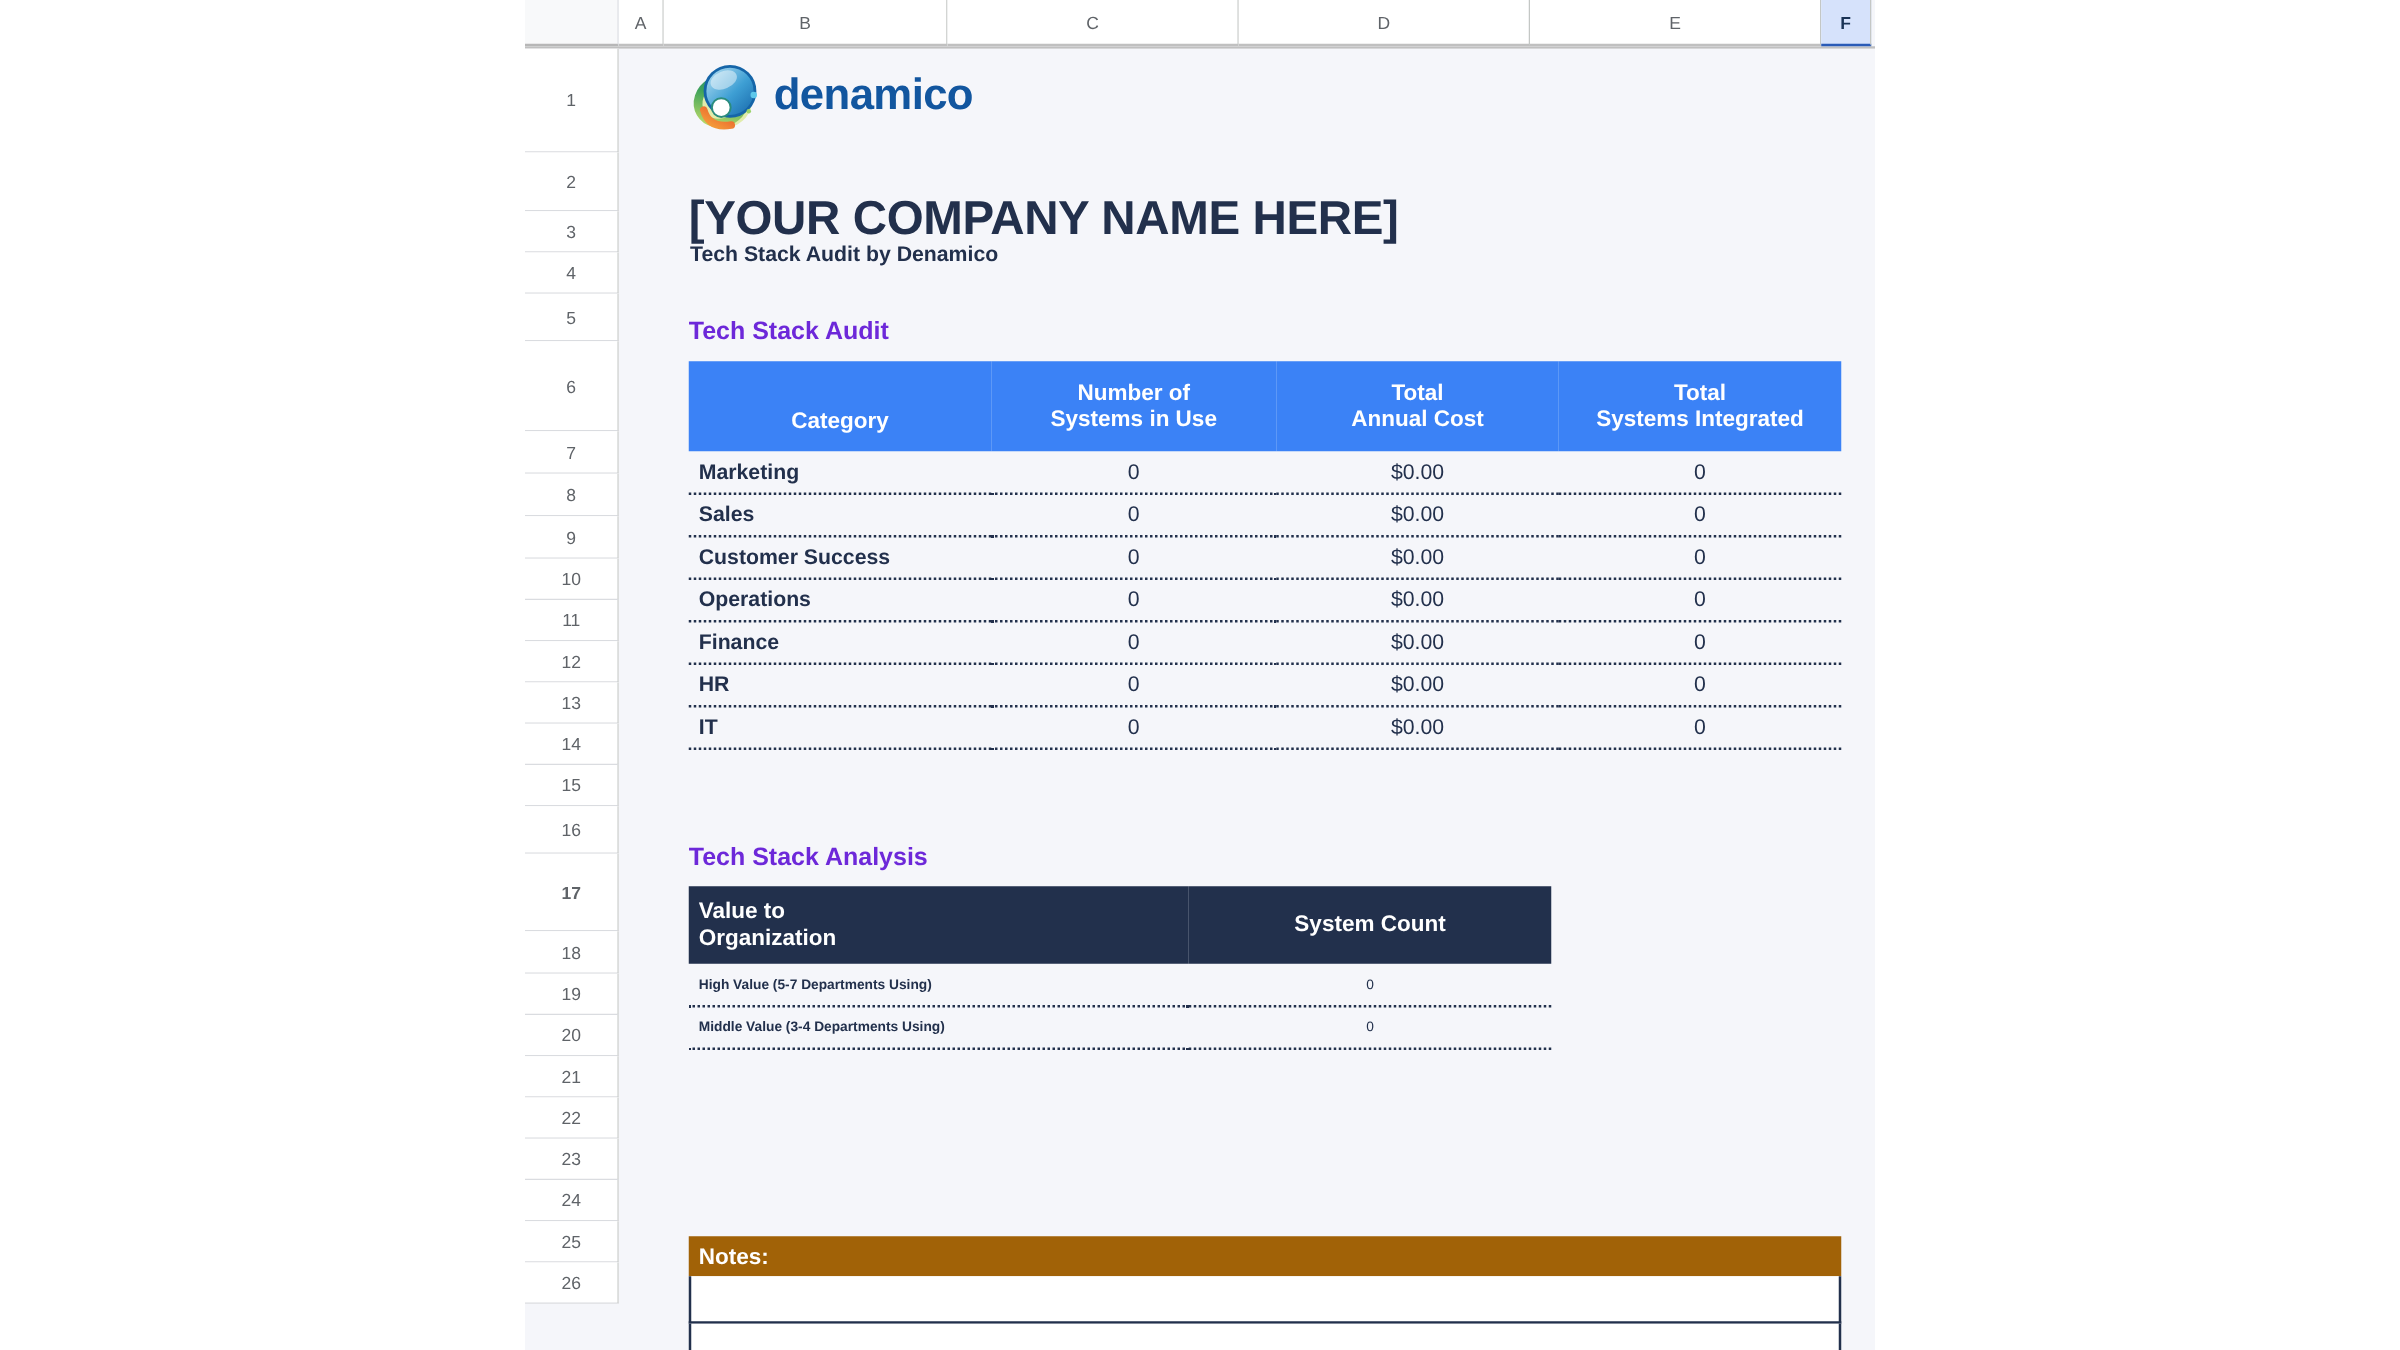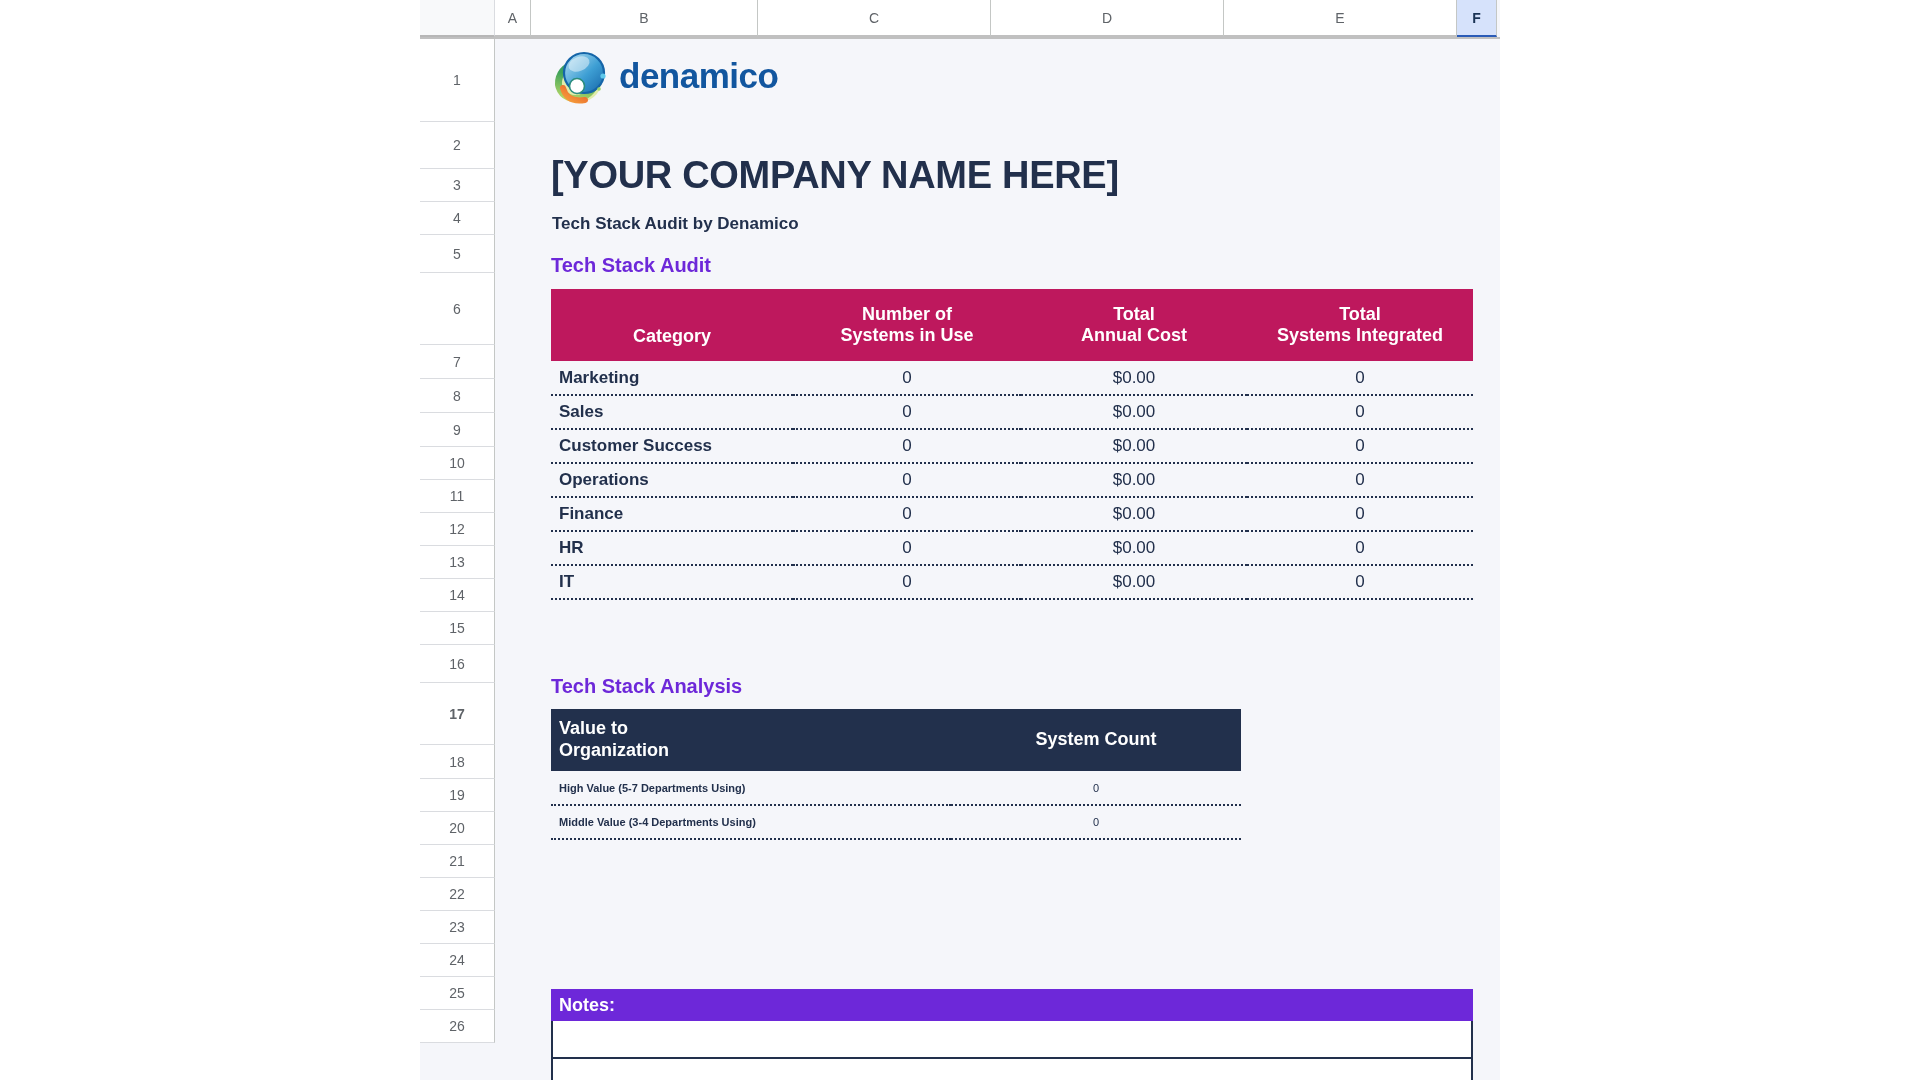--- a/index.html
+++ b/index.html
@@ -116,21 +116,20 @@
     letter-spacing: -0.3px;
     white-space: nowrap;
   }
   #subtitle {
     position: absolute;
     left: 57px;
     top: 155px;
     font-size: 17px;
     font-weight: bold;
     color: #22304c;
-    margin-top: 20px;
   }
 
   .section-title {
     position: absolute;
     font-size: 20px;
     font-weight: bold;
     color: #6d28d9;
   }
   #audit-title  { left: 56px; top: 215px; }
   #analysis-title { left: 56px; top: 636px; }
@@ -138,21 +137,21 @@
   
   #audit-table {
     position: absolute;
     left: 56px;
     top: 250px;
     width: 922px;
     border-collapse: collapse;
     table-layout: fixed;
   }
   #audit-table thead th {
-    background: #be185d;
+    background: #3b82f6;
     color: #ffffff;
     font-size: 18px;
     font-weight: bold;
     padding: 10px 8px;
     height: 72px;
     vertical-align: middle;
     line-height: 1.18;
   }
   #audit-table thead th.th-cat {
     text-align: center;
@@ -216,21 +215,21 @@
   #analysis-table tbody td.a-val { text-align: center; }
 
   
   #notes-block {
     position: absolute;
     left: 56px;
     top: 950px;
     width: 922px;
   }
   #notes-header {
-    background: #6d28d9;
+    background: #a16207;
     color: #ffffff;
     font-size: 18px;
     font-weight: bold;
     height: 32px;
     display: flex;
     align-items: center;
     padding-left: 8px;
   }
   .notes-line {
     height: 38px;

